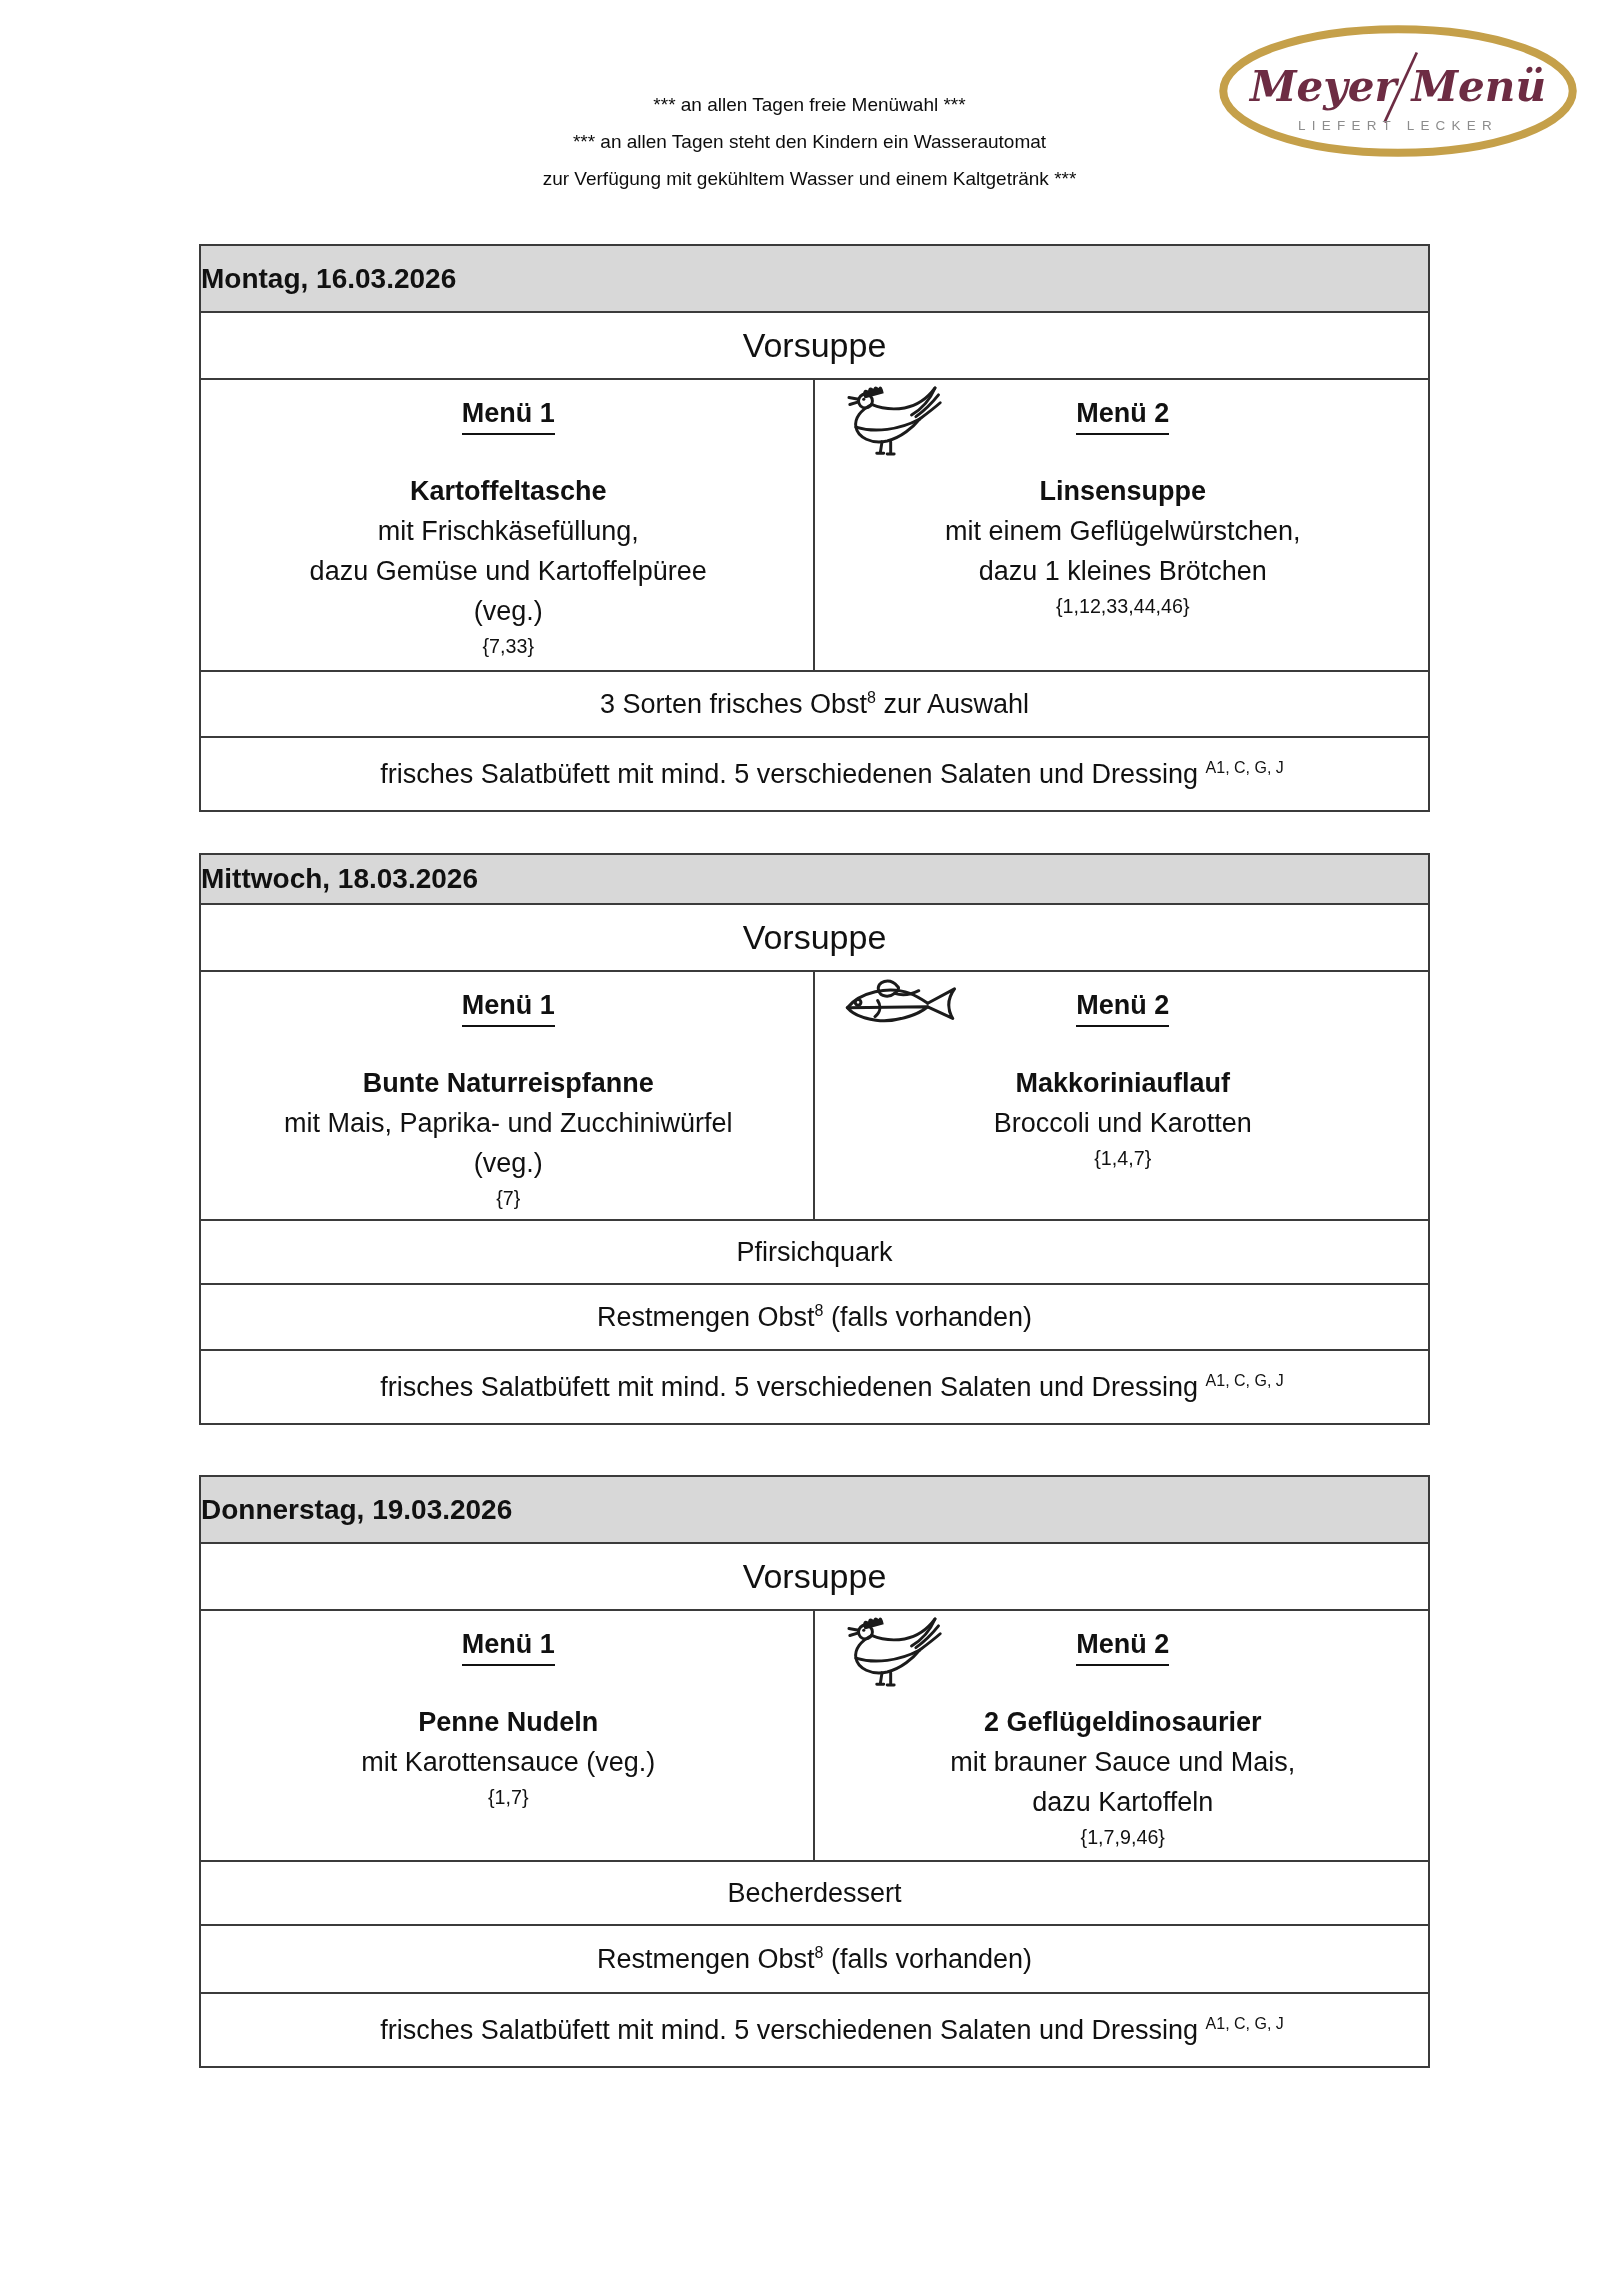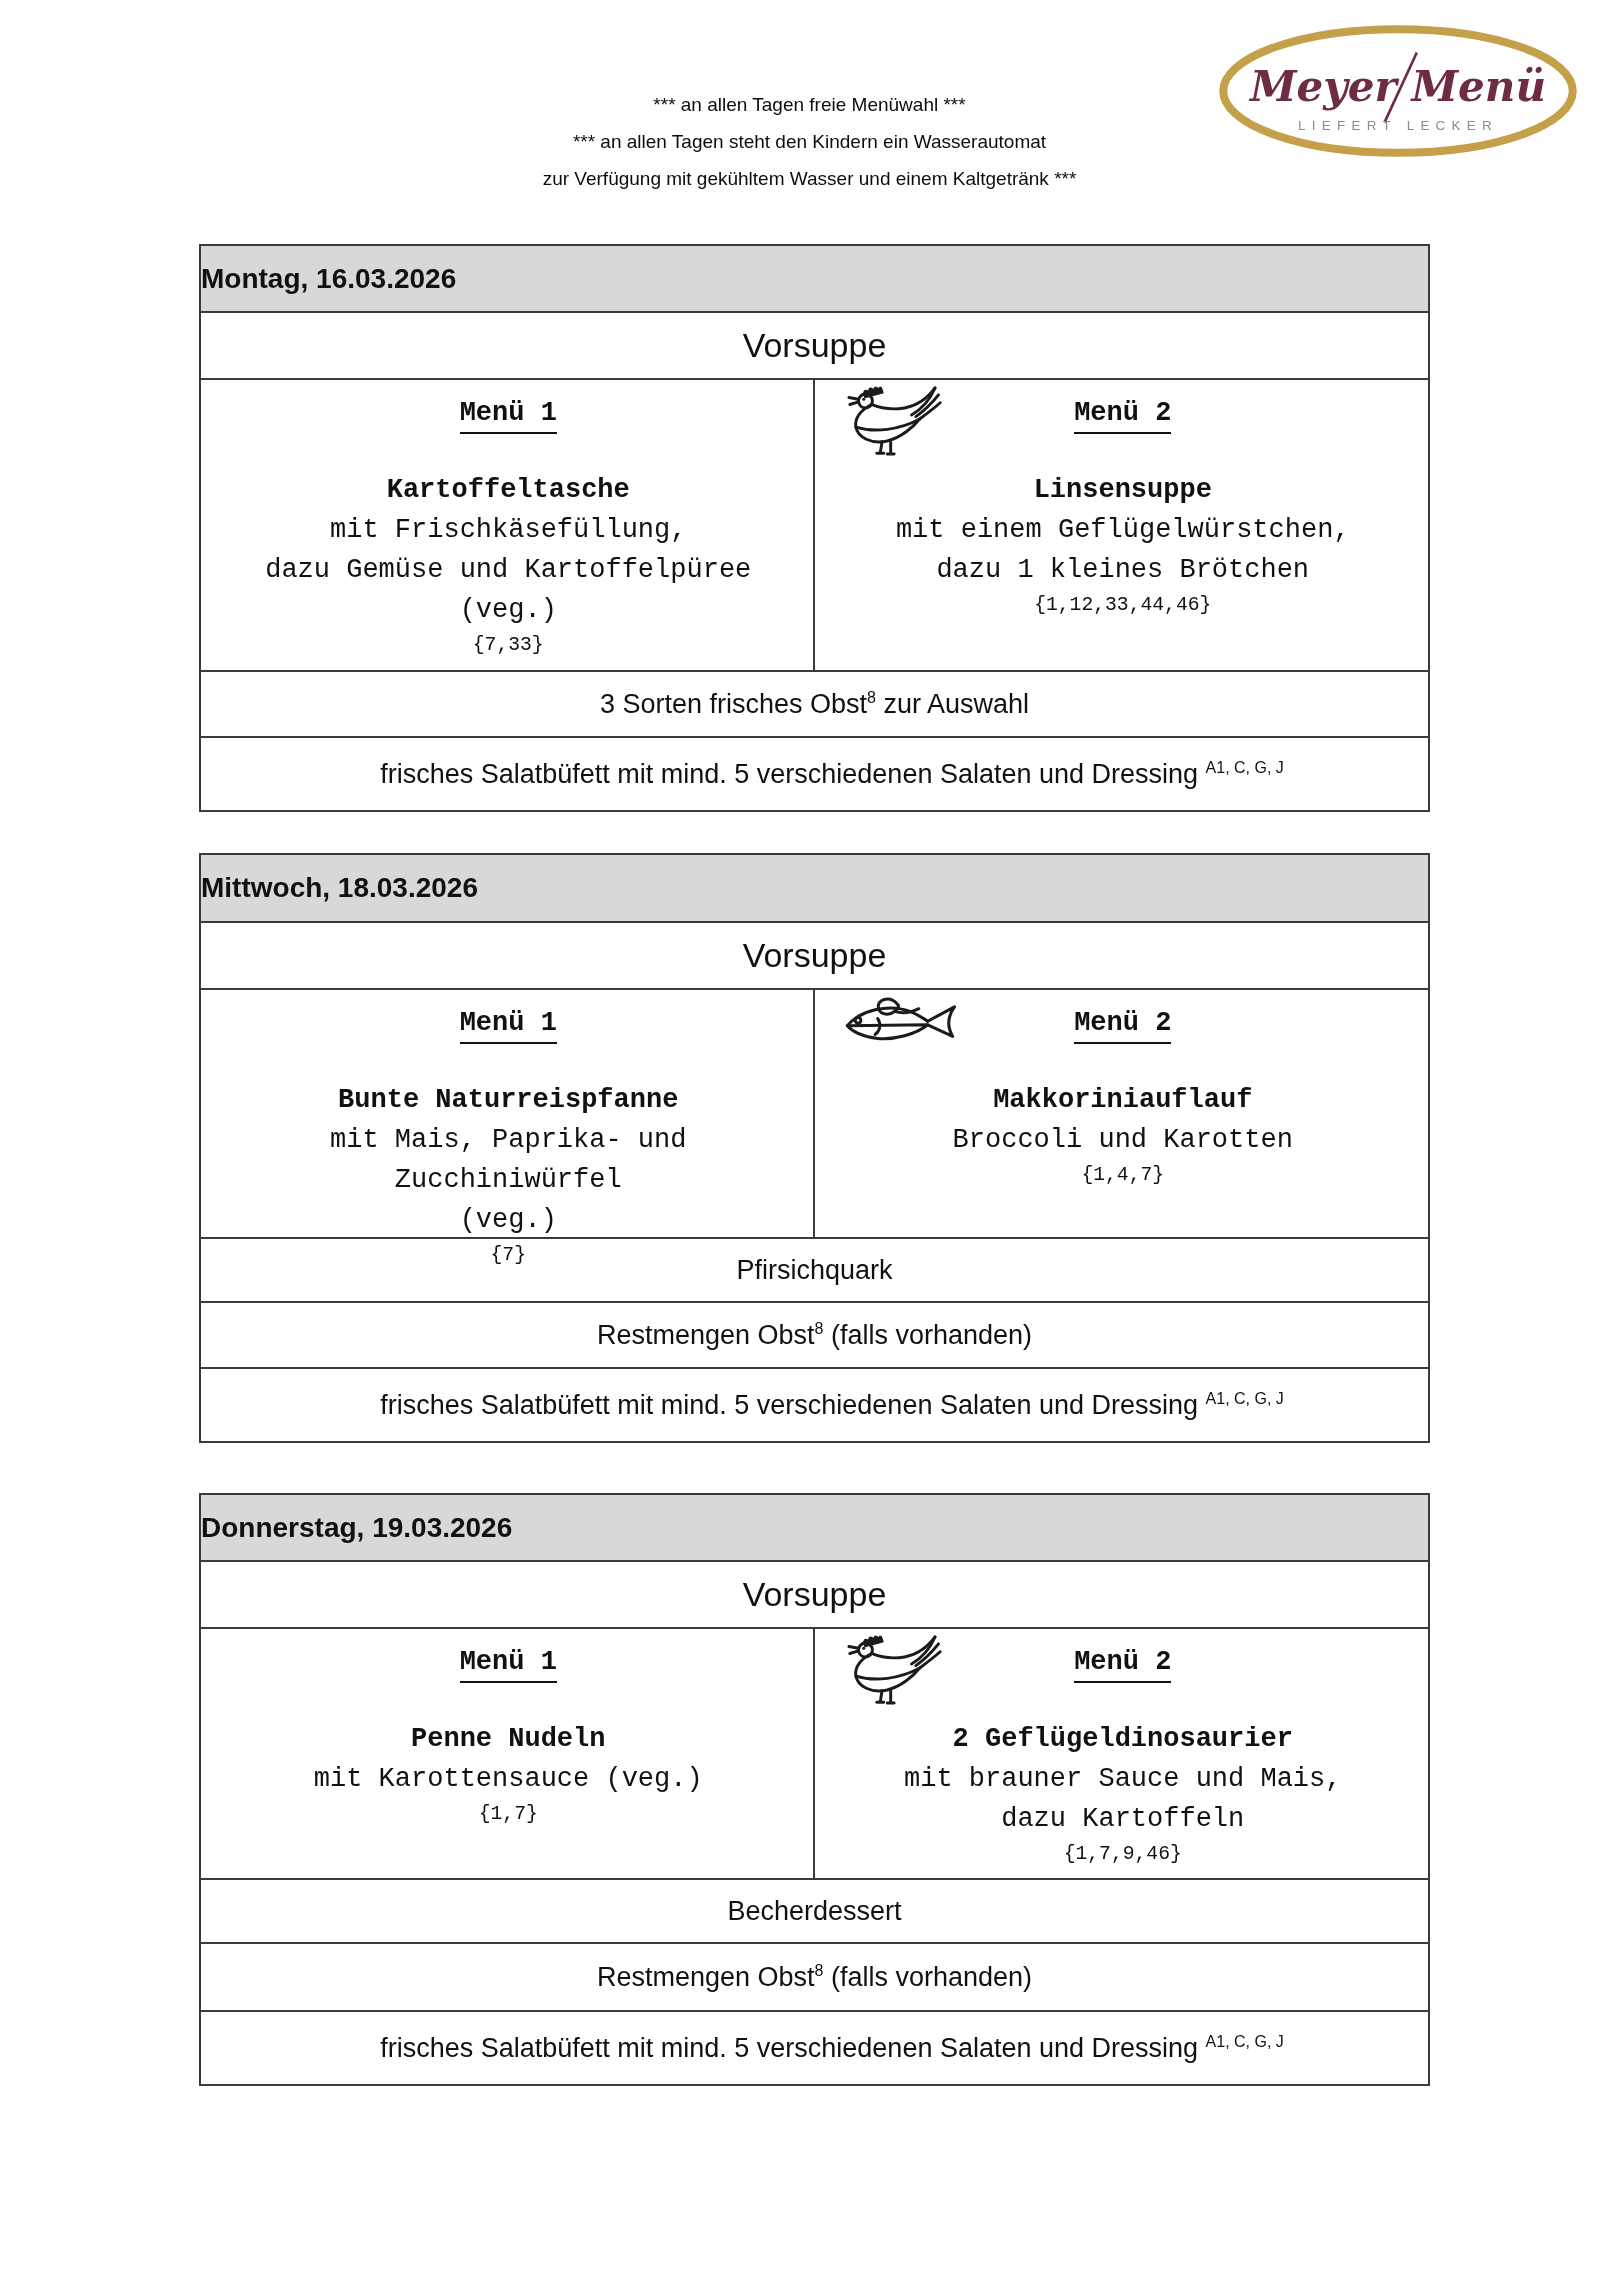--- a/index.html
+++ b/index.html
@@ -63,21 +63,20 @@
     display: flex;
     border-bottom: 2.7px solid #3b3b3b;
     box-sizing: border-box;
   }
   .menu-cell {
     width: 50%;
     position: relative;
     text-align: center;
     padding: 18px 9px 9px 12px;
     box-sizing: border-box;
-    font-family: Liberation Mono, monospace;
   }
   .menu-cell.left { border-right: 2.7px solid #3b3b3b; }
   .menu-label span {
     font-size: 27px;
     font-weight: bold;
     border-bottom: 2.7px solid #111111;
     padding-bottom: 3.6px;
     display: inline-block;
   }
   .dish { margin-top: 36px; font-size: 27px; line-height: 40px; }
@@ -168,21 +167,21 @@
     </div>
     <div class="extra-row" style="height:66px">
       <span><span>3 Sorten frisches Obst</span><span class="sup">8</span><span> zur Auswahl</span></span>
     </div>
     <div class="extra-row last" style="height:72px">
       <span><span>frisches Salatbüfett mit mind. 5 verschiedenen Salaten und Dressing </span><span class="sup">A1, C, G, J</span><span></span></span>
     </div>
   </div>
 
   <div class="day-table t2">
-    <div class="day-header" style="height:68px">
+    <div class="day-header" style="height:50px">
       <span>Mittwoch, 18.03.2026</span>
     </div>
     <div class="course-row" style="height:67px">
       <span>Vorsuppe</span>
     </div>
     <div class="menus-row" style="height:249px">
       <div class="menu-cell left">
         <div class="menu-label"><span>Menü 1</span></div>
         <div class="dish">
           <div class="dish-title">Bunte Naturreispfanne</div>

